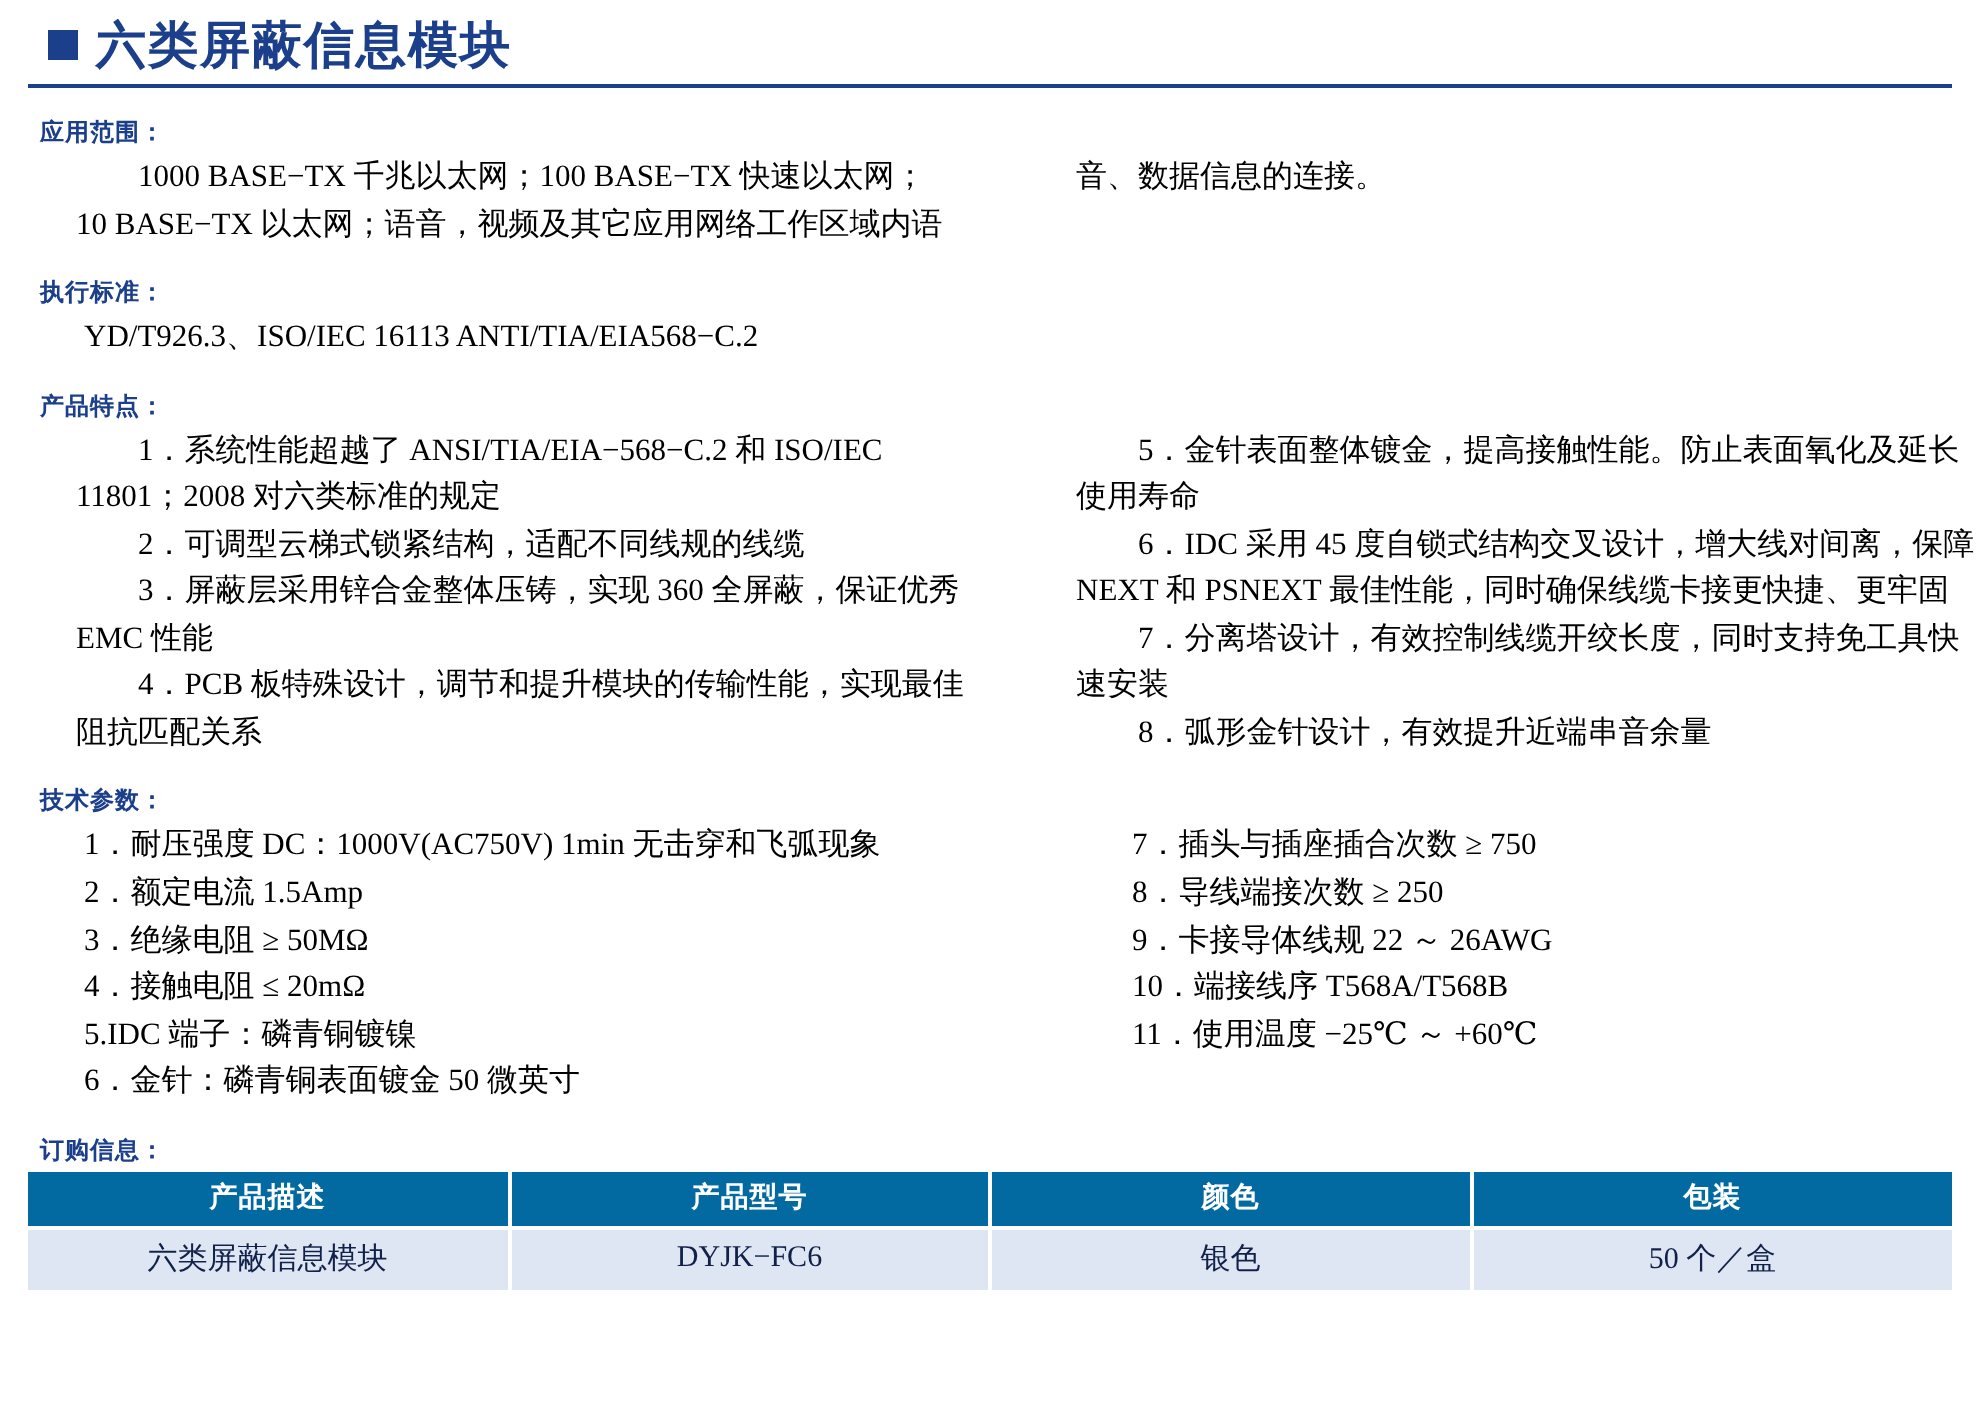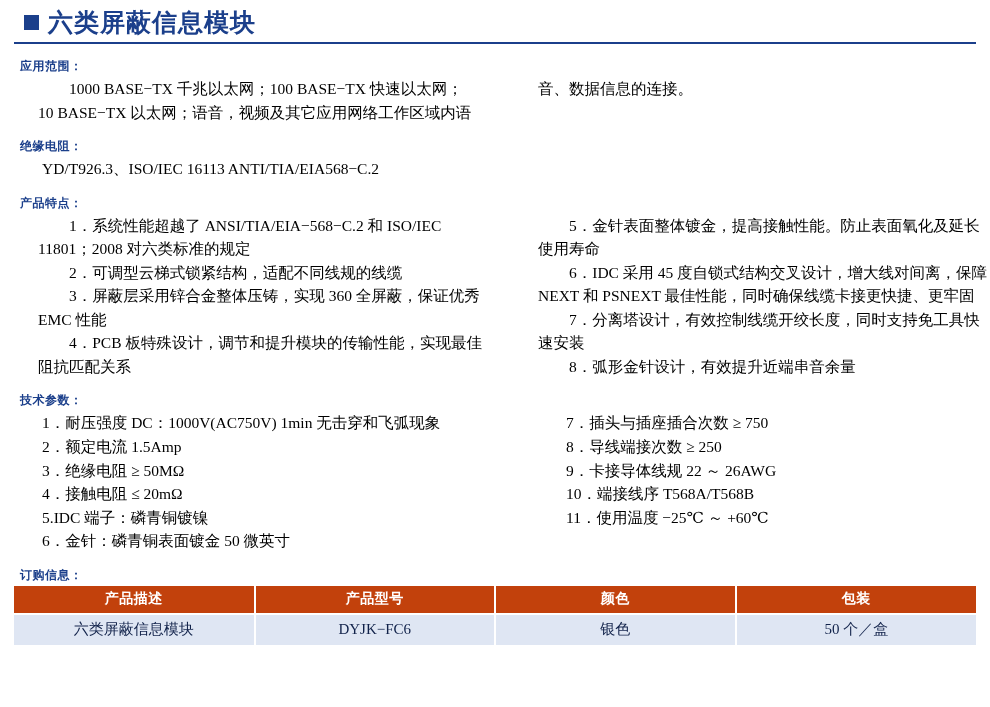--- a/index.html
+++ b/index.html
@@ -92,21 +92,21 @@
   }
   
   .order-table {
     border-collapse: collapse;
     width: 962px;
     margin-left: 0px;
     margin-top: 2px;
     table-layout: fixed;
   }
   .order-table th {
-    background: #c2410c;
+    background: #0369a1;
     color: #ffffff;
     font-family: "DejaVu Sans", "Liberation Sans", sans-serif;
     font-size: 14px;
     font-weight: bold;
     padding: 4px 0 5px 0;
     border-right: 2px solid #ffffff;
     text-align: center;
     letter-spacing: 0.5px;
   }
   .order-table th:last-child { border-right: none; }
@@ -139,21 +139,21 @@
         <p class="line indent">1000 BASE−TX 千兆以太网；100 BASE−TX 快速以太网；</p>
         <p class="line">10 BASE−TX 以太网；语音，视频及其它应用网络工作区域内语</p>
       </div>
       <div class="col-r">
         <p class="line">音、数据信息的连接。</p>
       </div>
     </div>
   </div>
 
   <div class="section">
-    <div class="sec-head">绝缘电阻：</div>
+    <div class="sec-head">执行标准：</div>
     <div class="cols">
       <div class="col-l pad-l">
         <p class="line">YD/T926.3、ISO/IEC 16113 ANTI/TIA/EIA568−C.2</p>
       </div>
     </div>
   </div>
 
   <div class="section">
     <div class="sec-head">产品特点：</div>
     <div class="cols">

